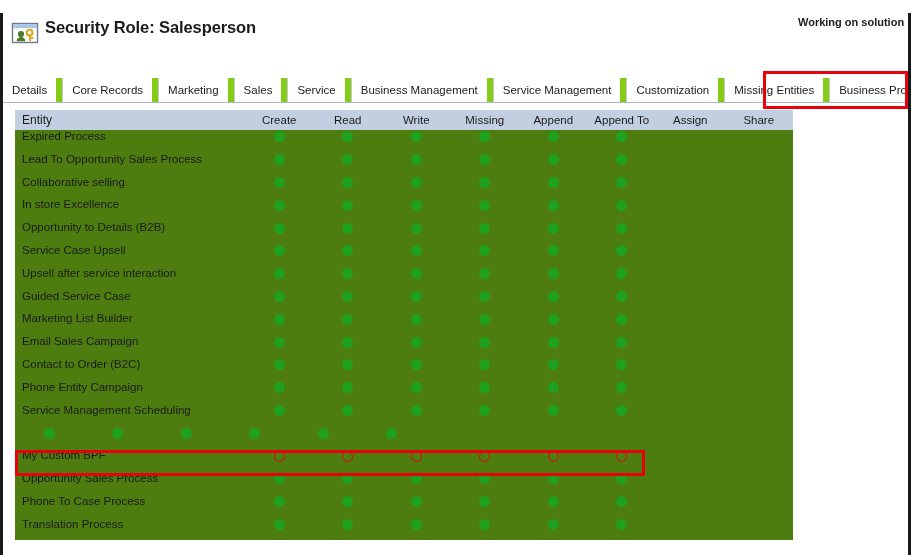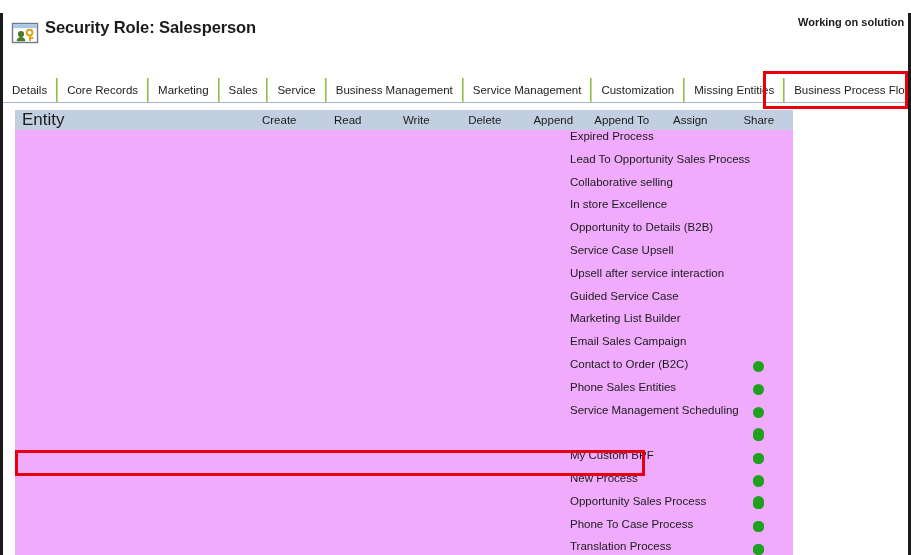--- a/index.html
+++ b/index.html
@@ -76,21 +76,21 @@
   .tab {
     display: inline-block;
     height: 24px;
     line-height: 24px;
     font-size: 11.5px;
     font-family: "Liberation Sans", sans-serif;
     color: #1b1b1b;
     padding: 0 9px;
     background: #ffffff;
     border-left: 1px solid #c8c8c8;
-    border-right: 1px solid #84cc16;
+    border-right: 6px solid #84cc16;
     box-sizing: border-box;
     vertical-align: top;
     text-align: center;
     white-space: nowrap;
   }
   .tab:first-child { border-left: none; }
   .tab.selected {
     background: #ffffff;
   }
 
@@ -116,43 +116,42 @@
   }
   .grid-header {
     display: flex;
     height: 20px;
     background: #c2cfe1;
     align-items: center;
   }
   .grid-row {
     display: flex;
     height: 22.8px;
-    align-items: flex-end;
-    background: #f0abfc;
-    flex-direction: column;
+    align-items: flex-start;
+    background: #4d7c0f;
   }
   .col-entity {
     width: 230px;
     flex: 0 0 230px;
     font-size: 11.5px;
     padding-left: 7px;
     box-sizing: border-box;
     color: #1b1b1b;
     white-space: nowrap;
     overflow: hidden;
   }
   .col-priv {
     width: 68.5px;
     flex: 0 0 68.5px;
     text-align: center;
     font-size: 11.5px;
     color: #1b1b1b;
     position: relative;
   }
-  .grid-header .col-entity { font-size: 17px; }
+  .grid-header .col-entity { font-size: 12px; }
 
   .dot {
     display: inline-block;
     width: 11px;
     height: 11px;
     border-radius: 50%;
     vertical-align: middle;
   }
   .dot.full {
     background: #1fa01f;
@@ -208,21 +207,21 @@
 
   <div class="tabstrip"><div class="tab">Details</div><div class="tab">Core Records</div><div class="tab">Marketing</div><div class="tab">Sales</div><div class="tab">Service</div><div class="tab">Business Management</div><div class="tab">Service Management</div><div class="tab">Customization</div><div class="tab">Missing Entities</div><div class="tab selected">Business Process Flows</div></div>
   <div class="tab-highlight"></div>
 
   <div class="grid">
     <div class="grid-header">
         <div class="col-entity">Entity</div>
         <div class="col-priv">Create</div>
         <div class="col-priv">Read</div>
         <div class="col-priv">Write</div>
-        <div class="col-priv">Delete</div>
+        <div class="col-priv">Missing</div>
         <div class="col-priv">Append</div>
         <div class="col-priv">Append To</div>
         <div class="col-priv">Assign</div>
         <div class="col-priv">Share</div>
       </div>
     <div id="grid-body">
         <div class="grid-row">
           <div class="col-entity">Expired Process</div>
           <div class="col-priv"><span class="dot full"></span></div>
           <div class="col-priv"><span class="dot full"></span></div>
@@ -337,21 +336,21 @@
           <div class="col-priv"><span class="dot full"></span></div>
           <div class="col-priv"><span class="dot full"></span></div>
           <div class="col-priv"><span class="dot full"></span></div>
           <div class="col-priv"><span class="dot full"></span></div>
           <div class="col-priv"><span class="dot full"></span></div>
           <div class="col-priv"><span class="dot full"></span></div>
           <div class="col-priv"></div>
           <div class="col-priv"></div>
         </div>
         <div class="grid-row">
-          <div class="col-entity">Phone Sales Entities</div>
+          <div class="col-entity">Phone Entity Campaign</div>
           <div class="col-priv"><span class="dot full"></span></div>
           <div class="col-priv"><span class="dot full"></span></div>
           <div class="col-priv"><span class="dot full"></span></div>
           <div class="col-priv"><span class="dot full"></span></div>
           <div class="col-priv"><span class="dot full"></span></div>
           <div class="col-priv"><span class="dot full"></span></div>
           <div class="col-priv"></div>
           <div class="col-priv"></div>
         </div>
         <div class="grid-row">
@@ -376,31 +375,20 @@
           <div class="col-priv"></div>
         </div>
         <div class="grid-row">
           <div class="col-entity">My Custom BPF</div>
           <div class="col-priv"><span class="dot none"></span></div>
           <div class="col-priv"><span class="dot none"></span></div>
           <div class="col-priv"><span class="dot none"></span></div>
           <div class="col-priv"><span class="dot none"></span></div>
           <div class="col-priv"><span class="dot none"></span></div>
           <div class="col-priv"><span class="dot none"></span></div>
-          <div class="col-priv"></div>
-          <div class="col-priv"></div>
-        </div>
-        <div class="grid-row">
-          <div class="col-entity">New Process</div>
-          <div class="col-priv"><span class="dot full"></span></div>
-          <div class="col-priv"><span class="dot full"></span></div>
-          <div class="col-priv"><span class="dot full"></span></div>
-          <div class="col-priv"><span class="dot full"></span></div>
-          <div class="col-priv"><span class="dot full"></span></div>
-          <div class="col-priv"><span class="dot full"></span></div>
           <div class="col-priv"></div>
           <div class="col-priv"></div>
         </div>
         <div class="grid-row">
           <div class="col-entity">Opportunity Sales Process</div>
           <div class="col-priv"><span class="dot full"></span></div>
           <div class="col-priv"><span class="dot full"></span></div>
           <div class="col-priv"><span class="dot full"></span></div>
           <div class="col-priv"><span class="dot full"></span></div>
           <div class="col-priv"><span class="dot full"></span></div>

